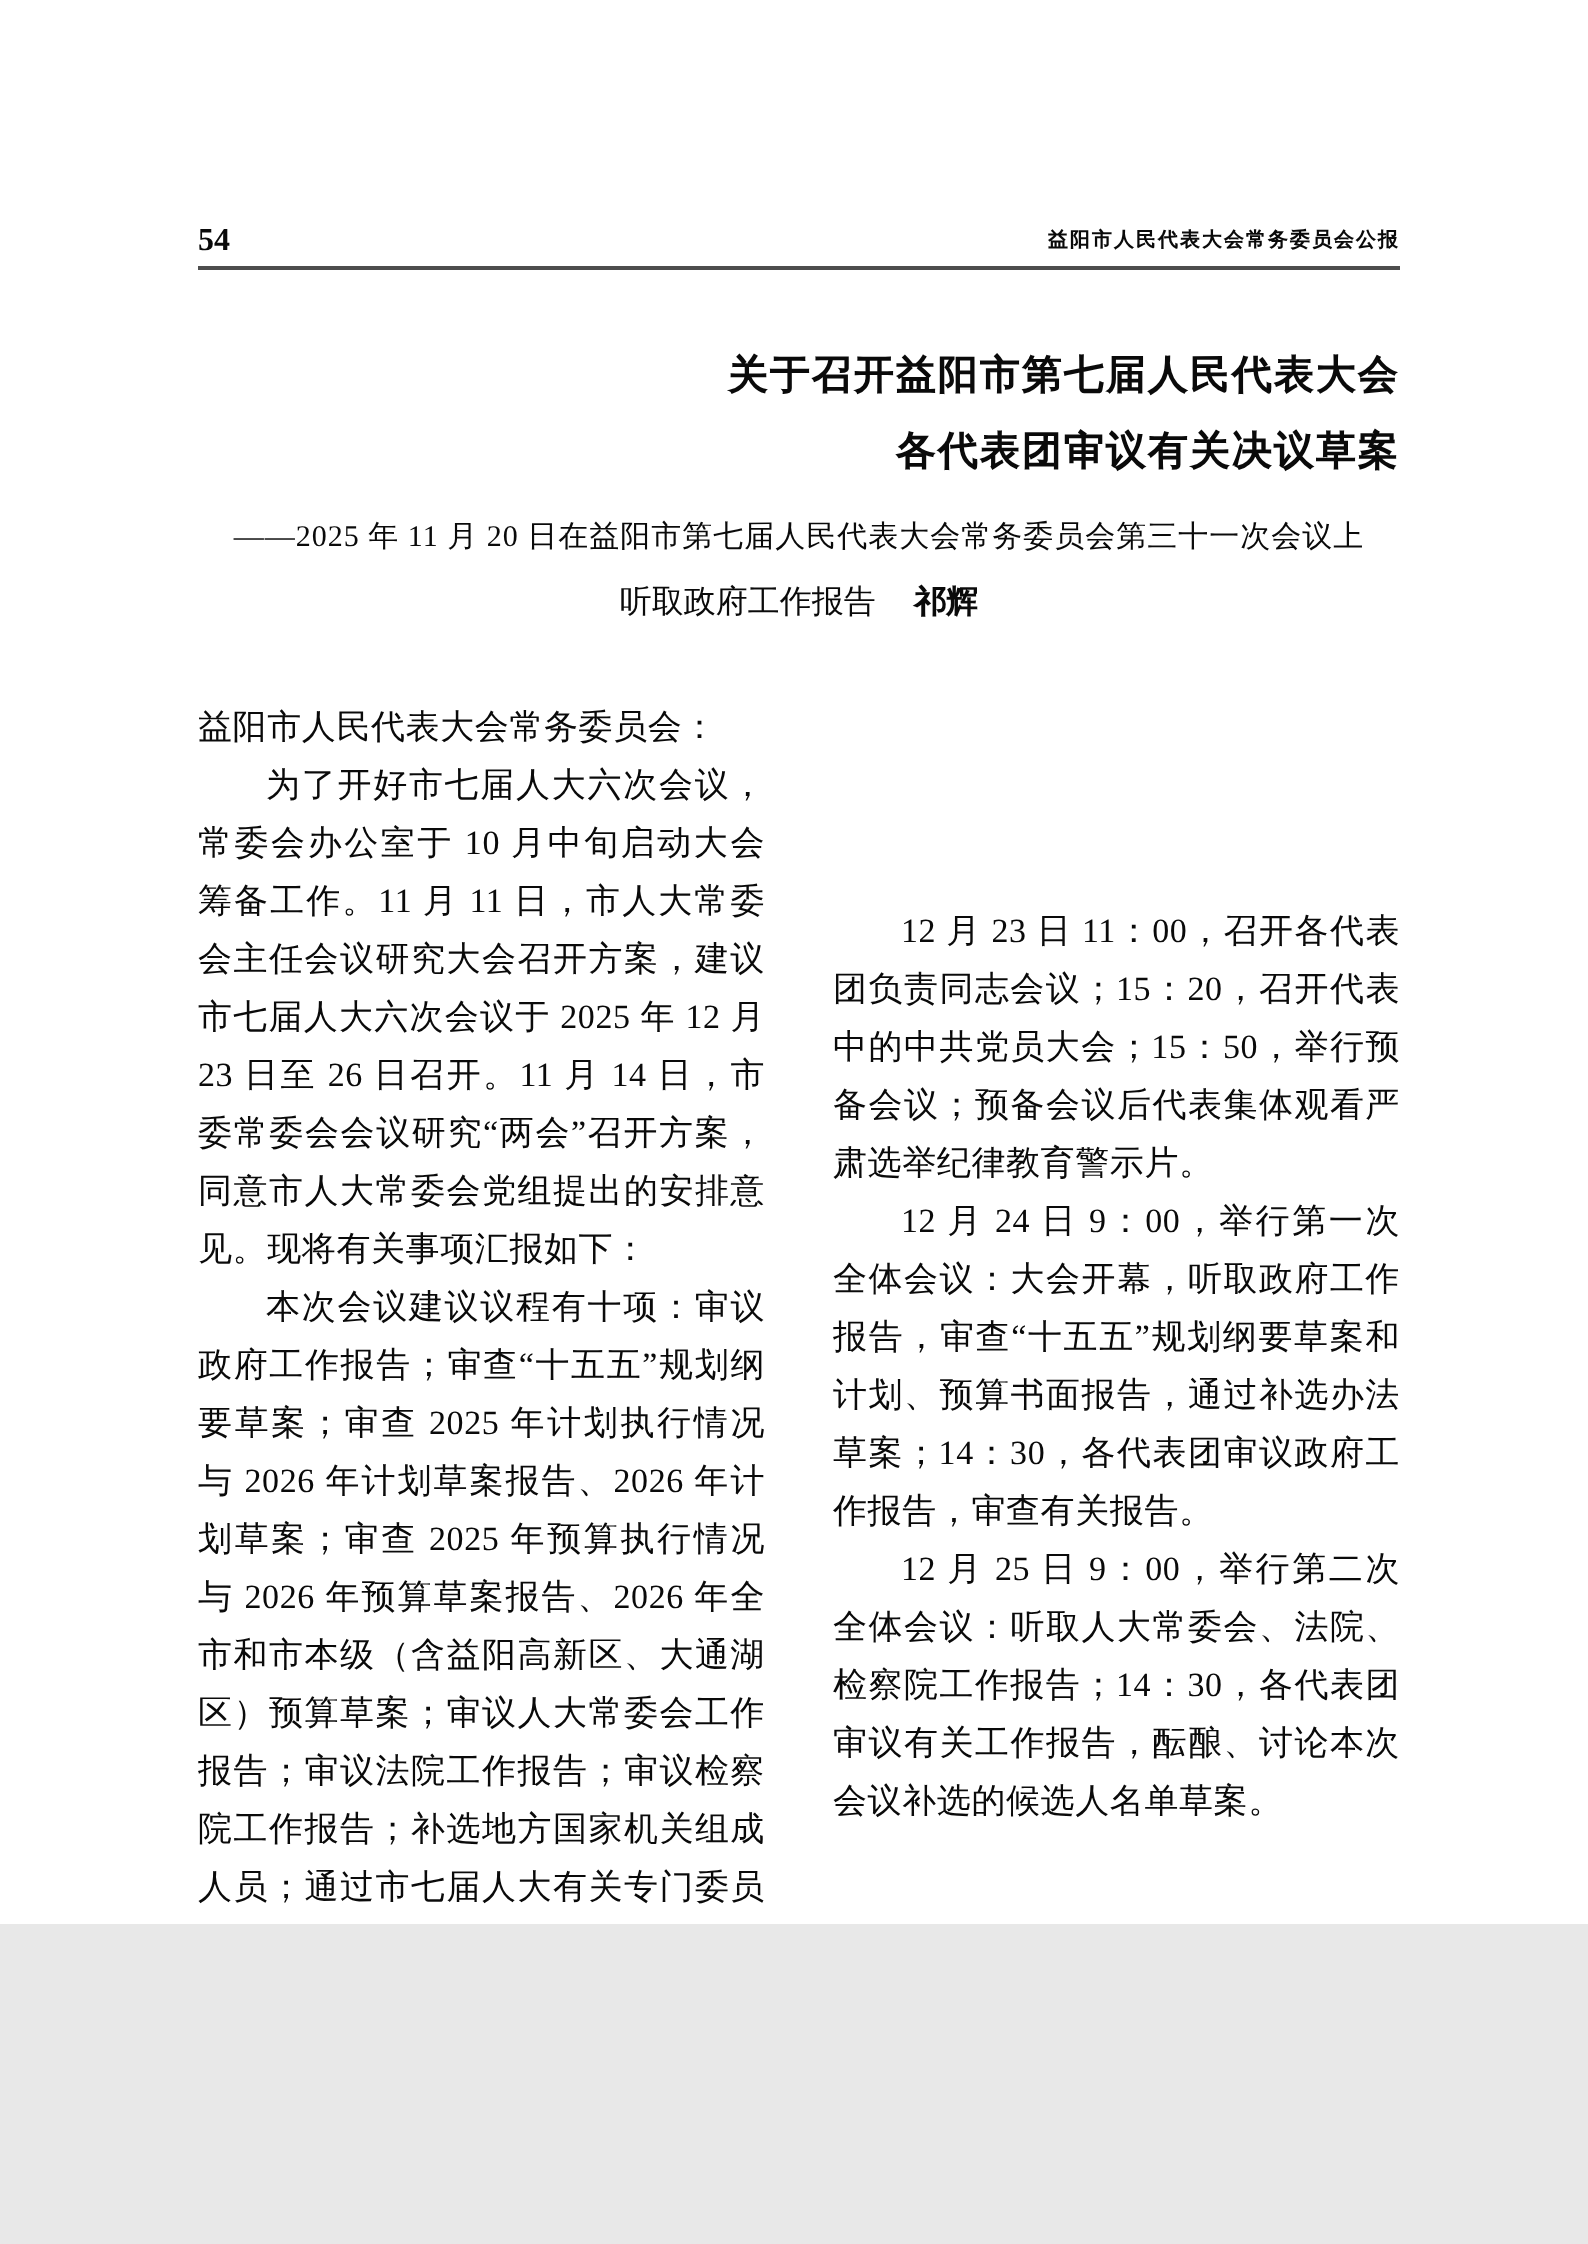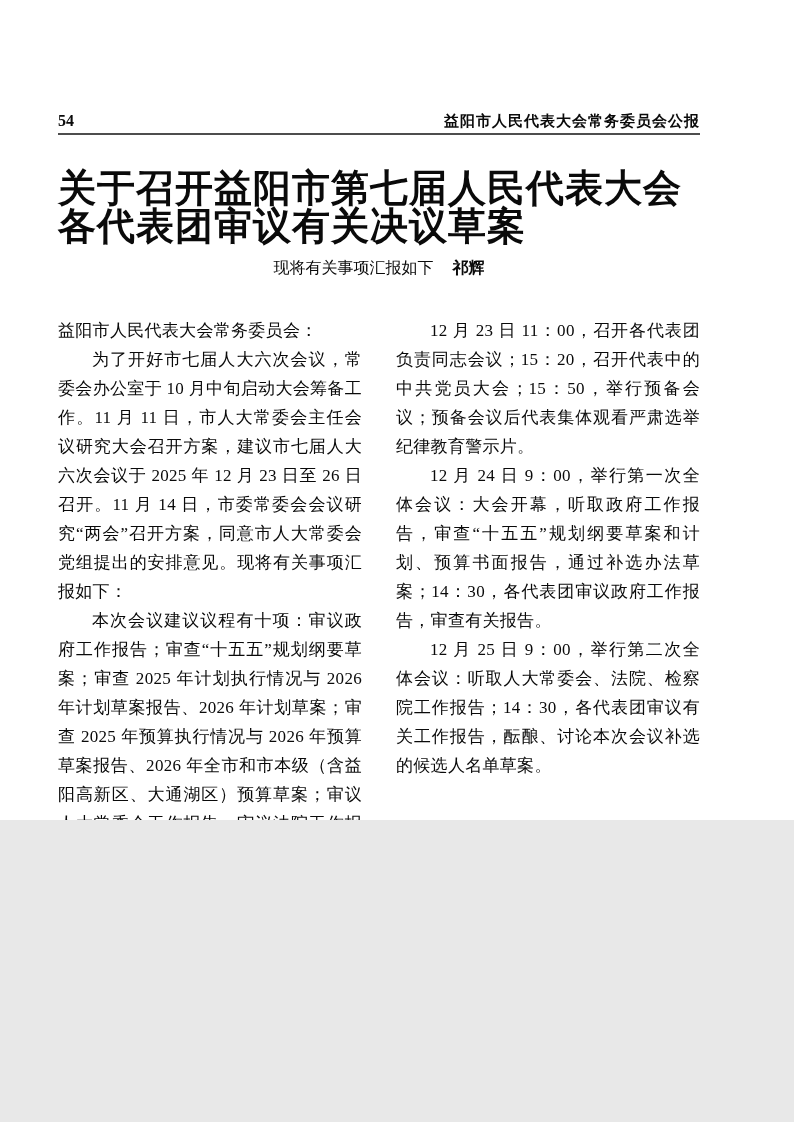--- a/index.html
+++ b/index.html
@@ -1,53 +1,53 @@
 <!DOCTYPE html>
 <html><head>
 <meta charset="utf-8">
 <style>
   * { margin: 0; padding: 0; box-sizing: border-box; }
   html, body { background: #e8e8e8; }
   .page {
     width: 794px;
-    height: 820px;
+    height: 962px;
     margin: 0 auto;
     background: #ffffff;
     color: #0a0a0a;
     font-family: "Liberation Serif", serif;
-    padding: 112px 94px 40px 58px;
+    padding: 112px 94px 40px 99px;
     overflow: hidden;
   }
 
   
   .running-header {
     display: flex;
     justify-content: space-between;
     align-items: flex-end;
     border-bottom: 2.5px solid #4d4d4d;
     padding-bottom: 3px;
   }
   .page-number {
     font-weight: bold;
     font-size: 16px;
     line-height: 18px;
     font-family: "Liberation Serif", serif;
   }
   .publication-title {
     font-weight: bold;
-    font-size: 15px;
+    font-size: 10px;
     line-height: 18px;
     letter-spacing: 1px;
   }
 
   
   .doc-title {
     margin-top: 34px;
-    text-align: left;
-    font-size: 38px;
+    text-align: right;
+    font-size: 20px;
     line-height: 38px;
     font-weight: bold;
     letter-spacing: 1px;
     font-family: "Liberation Serif", serif;
   }
   .subtitle {
     margin-top: 14px;
     text-align: center;
     font-size: 15px;
     line-height: 20px;
@@ -63,20 +63,21 @@
     font-weight: bold;
     margin-left: 1.2em;
     font-family: Liberation Mono, monospace;
   }
 
   
   .body-columns {
     display: flex;
     gap: 34px;
     margin-top: 36px;
+    align-items: center;
   }
   .col {
     flex: 1 1 0;
     font-size: 17px;
     line-height: 29px;
     text-align: justify;
     letter-spacing: 0.3px;
   }
   .col p { margin: 0; }
   .salutation { text-indent: 0; }
@@ -96,23 +97,24 @@
   <div class="running-header">
     <span class="page-number">54</span>
     <span class="publication-title">益阳市人民代表大会常务委员会公报</span>
   </div>
 
   <h1 class="doc-title">
     <span>关于召开益阳市第七届人民代表大会</span><br>
     <span>各代表团审议有关决议草案</span>
   </h1>
 
+  <div class="subtitle">——2025 年 11 月 20 日在益阳市第七届人民代表大会常务委员会第三十一次会议上</div>
 
   <div class="speaker-line">
-    <span>现将有关事项汇报如下</span><span class="speaker-name">祁辉</span>
+    <span>听取政府工作报告</span><span class="speaker-name">祁辉</span>
   </div>
 
   <div class="body-columns">
 
     <div class="col">
       <p class="salutation">益阳市人民代表大会常务委员会：</p>
       <p class="para">为了开好市七届人大六次会议，常委会办公室于 10 月中旬启动大会筹备工作。11 月 11 日，市人大常委会主任会议研究大会召开方案，建议市七届人大六次会议于 2025 年 12 月 23 日至 26 日召开。11 月 14 日，市委常委会会议研究“两会”召开方案，同意市人大常委会党组提出的安排意见。现将有关事项汇报如下：</p>
       <p class="para">本次会议建议议程有十项：审议政府工作报告；审查“十五五”规划纲要草案；审查 2025 年计划执行情况与 2026 年计划草案报告、2026 年计划草案；审查 2025 年预算执行情况与 2026 年预算草案报告、2026 年全市和市本级（含益阳高新区、大通湖区）预算草案；审议人大常委会工作报告；审议法院工作报告；审议检察院工作报告；补选地方国家机关组成人员；通过市七届人大有关专门委员会组成人员名单草案；其他。</p>
       <p class="heading">二、会议的日程安排</p>
     </div>

